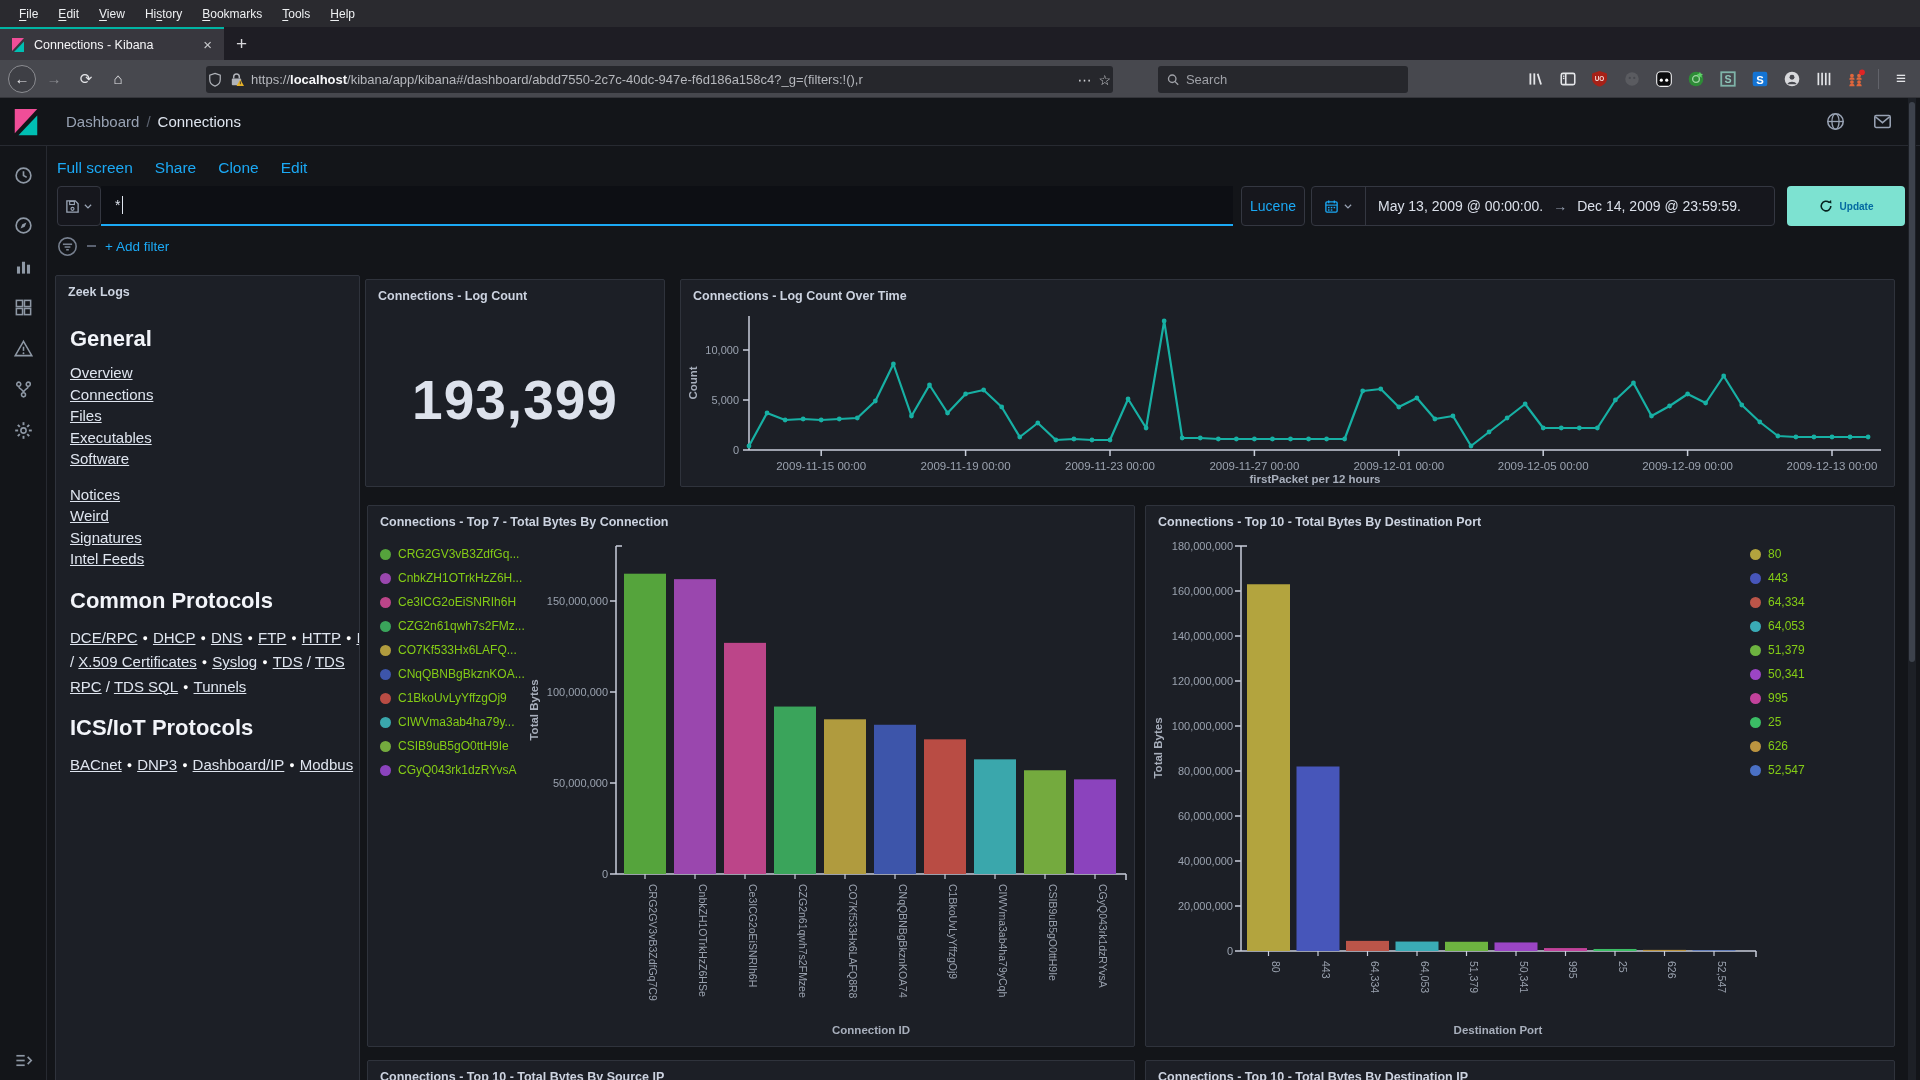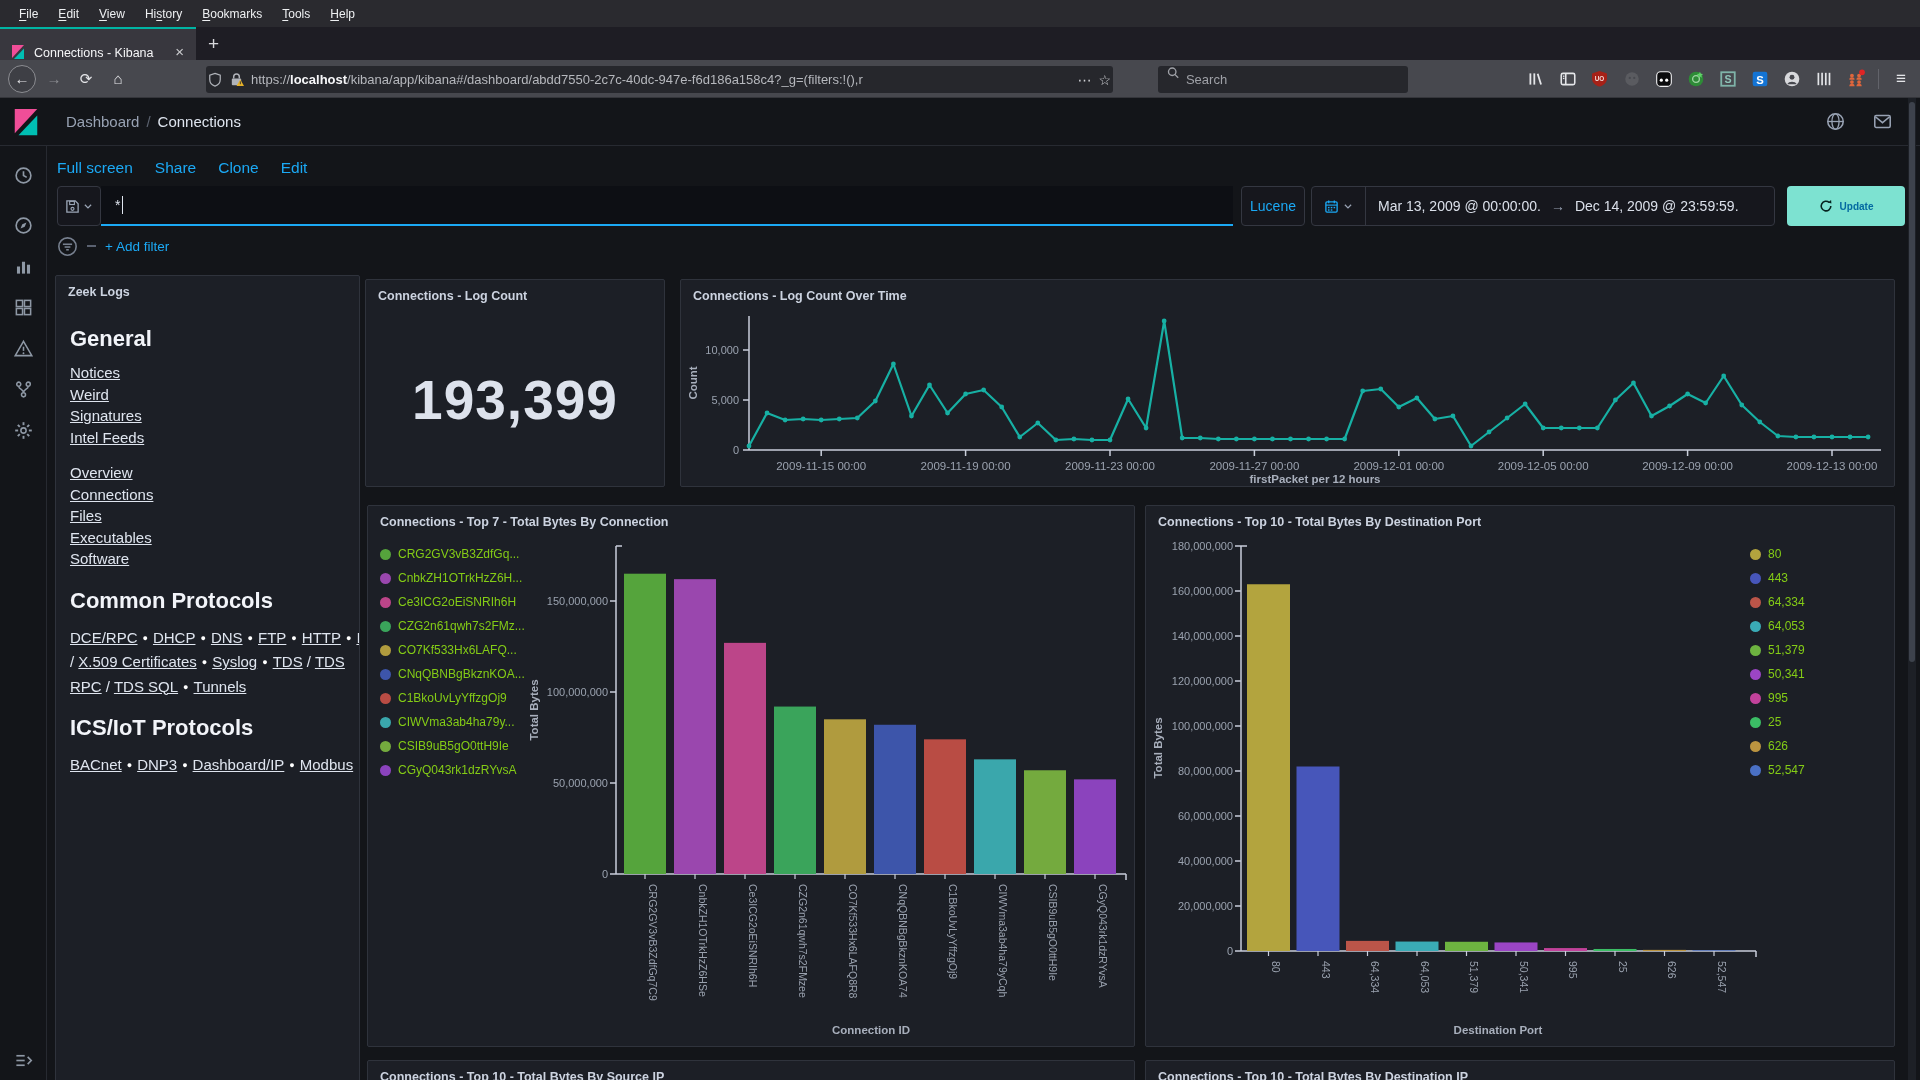--- a/index.html
+++ b/index.html
@@ -6,35 +6,35 @@
   html,body{width:1920px;height:1080px;overflow:hidden;background:#131519;
     font-family:"Liberation Sans",sans-serif;-webkit-font-smoothing:antialiased}
   .abs{position:absolute}
   #screen{position:relative;width:1920px;height:1080px;overflow:hidden}
 
   
   #menubar{left:0;top:0;width:1920px;height:27px;background:#2a2a2f;display:flex;align-items:center;padding-left:10px;gap:2px}
   .menu-item{color:#eef0f2;font-size:12px;padding:0 9px;cursor:default}
   .menu-item u{text-underline-offset:2px}
   #tabbar{left:0;top:27px;width:1920px;height:33px;background:#1e1d24;display:flex;align-items:stretch}
-  #tab-active{width:196px;background:#38373e;border-top:2px solid #00b4a3;display:flex;align-items:flex-end;padding:0 10px;gap:8px}
+  #tab-active{width:224px;background:#38373e;border-top:2px solid #00b4a3;display:flex;align-items:center;padding:14px 10px;gap:8px}
   #tab-title{color:#f5f5f7;font-size:12.5px;white-space:nowrap;overflow:hidden;flex:1}
   #tab-close{color:#c9cacd;font-size:15px;padding:0 2px}
   #newtab-btn{color:#d7d7db;font-size:19px;display:flex;align-items:center;padding:0 12px}
   #toolbar{left:0;top:60px;width:1920px;height:38px;background:#47484e;display:flex;align-items:center;border-bottom:1px solid #35363b}
   .nav-btn{display:flex;align-items:center;justify-content:center;width:28px;height:28px;margin-left:4px}
   #back-btn{border:1.5px solid #8b8c91;border-radius:50%;background:#3e3f45;margin-left:8px}
   .nav-glyph{font-size:15px;color:#e4e5e8}
   .nav-glyph.dim{color:#8d8e93}
   #urlbar{left:206px;top:66px;width:907px;height:27px;background:#26272c;border-radius:3px;display:flex;align-items:center;padding:0 2px;gap:7px}
   #url-text{flex:1;font-size:13px;color:#b6b8bd;white-space:nowrap;overflow:hidden;position:relative}
   #url-text .host{color:#f7f7f9;font-weight:bold}
   #url-text:after{content:"";position:absolute;right:0;top:0;bottom:0;width:46px;background:linear-gradient(to right,rgba(38,39,44,0),#26272c)}
   .urlbar-glyph{color:#cfd1d5;font-size:14px}
-  #searchbox{left:1158px;top:66px;width:250px;height:27px;background:#26272c;border-radius:3px;display:flex;padding:0 9px;gap:7px}
+  #searchbox{left:1158px;top:66px;width:250px;height:27px;background:#26272c;border-radius:3px;display:flex;align-items:center;padding:0 9px;gap:7px}
   #search-input{background:transparent;border:0;outline:0;color:#cfd1d5;font-size:13px;width:100%;font-family:"Liberation Sans",sans-serif}
   #search-input::placeholder{color:#9fa1a7}
   #ext-icons{left:1522px;top:60px;width:398px;height:37px;display:flex;align-items:center;gap:13px;padding-left:4px}
   .ext{width:19px;height:19px;display:flex;align-items:center;justify-content:center;flex:none}
   #toolbar-divider{width:1px;height:20px;background:#62636a}
   #hamburger{color:#e4e5e8;font-size:17px;letter-spacing:0;padding:0 4px}
 
   
   #kheader{left:0;top:98px;width:1920px;height:48px;background:#131519;border-bottom:1px solid #272a31;display:flex;align-items:center}
   #klogo{width:30px;height:30px;margin-left:11px}
@@ -358,21 +358,21 @@
             <rect x="10.2" y="8.4" width="1.7" height="1.5"></rect>
             <rect x="4.2" y="11" width="1.7" height="1.5"></rect>
             <rect x="7.2" y="11" width="1.7" height="1.5"></rect>
           </g>
         </svg>
       <svg width="10" height="10" viewBox="0 0 16 16">
           <polyline points="3,6 8,11 13,6" fill="none" stroke="#98a2b3" stroke-width="2"></polyline>
         </svg>
     </span>
     <span id="date-divider"></span>
-    <span class="date-text">Mar 13, 2009 @ 00:00:00.</span>
+    <span class="date-text">May 13, 2009 @ 00:00:00.</span>
     <span id="date-arrow">→</span>
     <span class="date-text">Dec 14, 2009 @ 23:59:59.</span>
   </div>
   <div id="update-btn" class="abs">
     <svg width="14" height="14" viewBox="0 0 16 16">
         <path d="M13.5 8 a5.5 5.5 0 1 1 -1.8 -4" fill="none" stroke="#06231f" stroke-width="1.8"></path>
         <polygon points="13.8,1.2 14.2,5.2 10.4,4" fill="#06231f"></polygon>
       </svg>
     <span>Update</span>
   </div>
@@ -385,22 +385,22 @@
         <line x1="7" y1="10.5" x2="9" y2="10.5" stroke="#77808f" stroke-width="1.2"></line>
       </svg>
     <span id="filter-dash"></span>
     <span id="add-filter">+ Add filter</span>
   </div>
 
   <div class="panel" id="zeek-panel">
     <div class="panel-title">Zeek Logs</div>
     <div id="zeek-content">
         <div class="zeek-heading">General</div>
+        <div class="zeek-block"><a class="zeek-link">Overview</a><br><a class="zeek-link">Connections</a><br><a class="zeek-link">Files</a><br><a class="zeek-link">Executables</a><br><a class="zeek-link">Software</a><br></div>
         <div class="zeek-block"><a class="zeek-link">Notices</a><br><a class="zeek-link">Weird</a><br><a class="zeek-link">Signatures</a><br><a class="zeek-link">Intel Feeds</a><br></div>
-        <div class="zeek-block"><a class="zeek-link">Overview</a><br><a class="zeek-link">Connections</a><br><a class="zeek-link">Files</a><br><a class="zeek-link">Executables</a><br><a class="zeek-link">Software</a><br></div>
         <div class="zeek-heading">Common Protocols</div>
         <div class="zeek-inline"><a class="zeek-link">DCE/RPC</a><span class="zeek-dot">●</span><a class="zeek-link">DHCP</a><span class="zeek-dot">●</span><a class="zeek-link">DNS</a><span class="zeek-dot">●</span><a class="zeek-link">FTP</a><span class="zeek-dot">●</span><a class="zeek-link">HTTP</a><span class="zeek-dot">●</span><a class="zeek-link">IRC</a><span class="zeek-slash"> / </span><a class="zeek-link">X.509 Certificates</a><span class="zeek-dot">●</span><a class="zeek-link">Syslog</a><span class="zeek-dot">●</span><a class="zeek-link">TDS</a><span class="zeek-slash"> / </span><a class="zeek-link">TDS RPC</a><span class="zeek-slash"> / </span><a class="zeek-link">TDS SQL</a><span class="zeek-dot">●</span><a class="zeek-link">Tunnels</a></div>
         <div class="zeek-heading">ICS/IoT Protocols</div>
         <div class="zeek-inline"><a class="zeek-link">BACnet</a><span class="zeek-dot">●</span><a class="zeek-link">DNP3</a><span class="zeek-dot">●</span><a class="zeek-link">Dashboard/IP</a><span class="zeek-dot">●</span><a class="zeek-link">Modbus</a><span class="zeek-dot">●</span><a class="zeek-link">MQTT</a></div>
       </div>
   </div>
 
   <div class="panel" id="metric-panel">
     <div class="panel-title">Connections - Log Count</div>
     <div id="metric-value">193,399</div>

